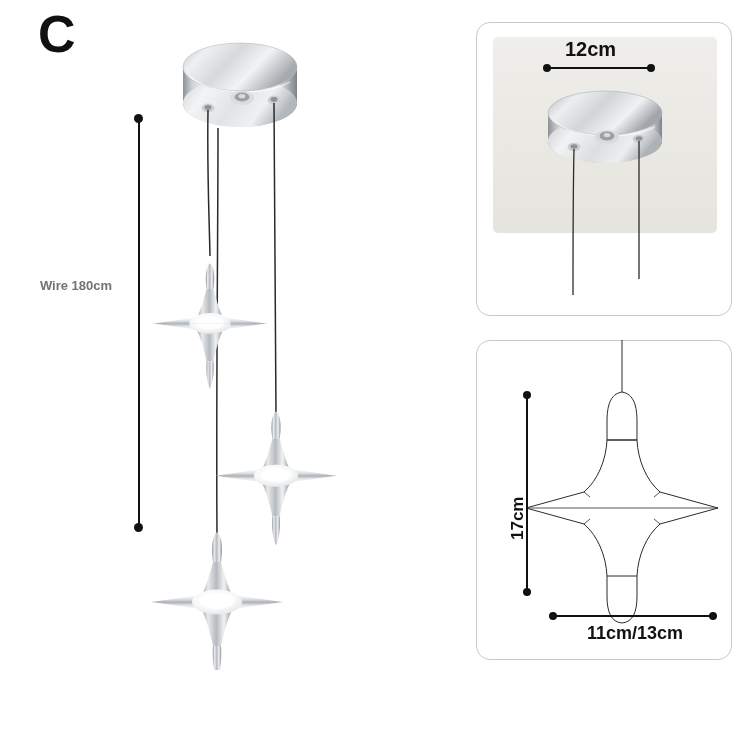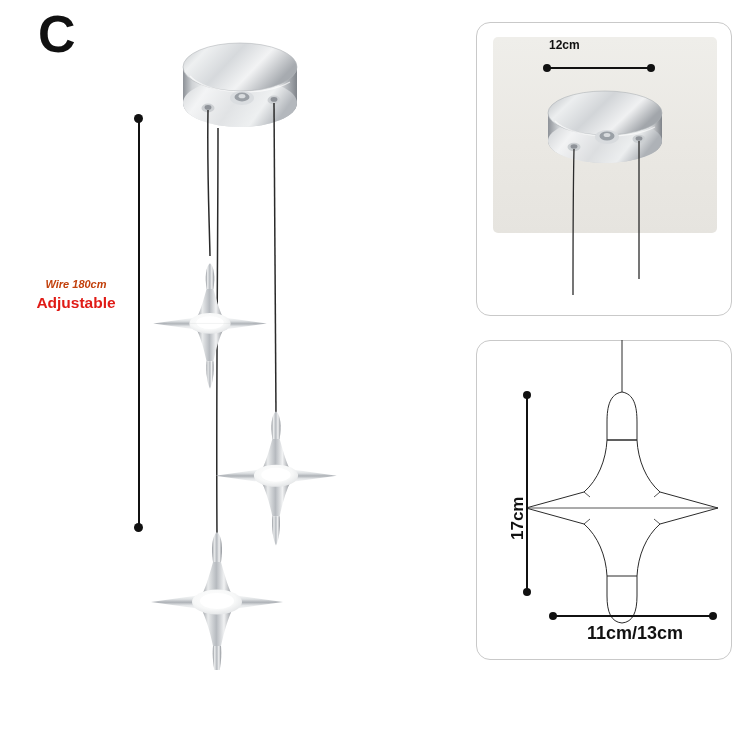--- a/index.html
+++ b/index.html
@@ -49,26 +49,25 @@
   #wire-dot-bot  { left: 134px; top: 523px; }
 
   #wire-labels {
     position: absolute;
     left: 20px;
     top: 278px;
     width: 112px;
     text-align: center;
   }
   #wire-length-label {
-    font-size: 11px;
-    font-weight: bold;
-    color: #c2410c;
+    font-size: 13px;
+    font-weight: bold;
+    color: #737373;
     white-space: nowrap;
     line-height: 1.25;
-    font-style: italic;
   }
   #wire-adjustable-label {
     font-size: 15.5px;
     font-weight: bold;
     color: #e01b16;
     white-space: nowrap;
     line-height: 1.45;
   }
 
   
@@ -139,21 +138,21 @@
     position: absolute;
     font-size: 17px;
     font-weight: bold;
     color: #111111;
     white-space: nowrap;
     transform: rotate(-90deg);
     transform-origin: left top;
   }
 
   
-  #canopy-dim-label { left: 549px; top: 38px; font-size: 12px; }
+  #canopy-dim-label { left: 565px; top: 38px; font-size: 20px; }
   #canopy-dim-bar   { left: 547px; top: 67px; width: 104px; }
   #canopy-dot-l     { left: 543px; top: 63.5px; width: 8px; height: 8px; }
   #canopy-dot-r     { left: 647px; top: 63.5px; width: 8px; height: 8px; }
 
   
   #lamp-dim-v-bar   { left: 526px; top: 395px; height: 197px; }
   #lamp-dot-vt      { left: 522.5px; top: 391px; width: 8px; height: 8px; }
   #lamp-dot-vb      { left: 522.5px; top: 588px; width: 8px; height: 8px; }
   #lamp-dim-v-label { left: 508px; top: 540px; }
 
@@ -174,21 +173,20 @@
 <body>
 
 <div id="variant-letter">C</div>
 
 <div id="wire-dim-line"></div>
 <div class="dot" id="wire-dot-top"></div>
 <div class="dot" id="wire-dot-bot"></div>
 
 <div id="wire-labels">
   <div id="wire-length-label">Wire 180cm</div>
-  <div id="wire-adjustable-label">Adjustable</div>
 </div>
 
 <div id="product-photo">
   <svg width="250" height="650" viewBox="0 0 250 650" xmlns="http://www.w3.org/2000/svg">
     <defs>
       <linearGradient id="canopySide" x1="0" y1="0" x2="1" y2="0">
         <stop offset="0%" stop-color="#8d9197"></stop>
         <stop offset="8%" stop-color="#cfd2d5"></stop>
         <stop offset="20%" stop-color="#f4f5f6"></stop>
         <stop offset="35%" stop-color="#d4d7da"></stop>

